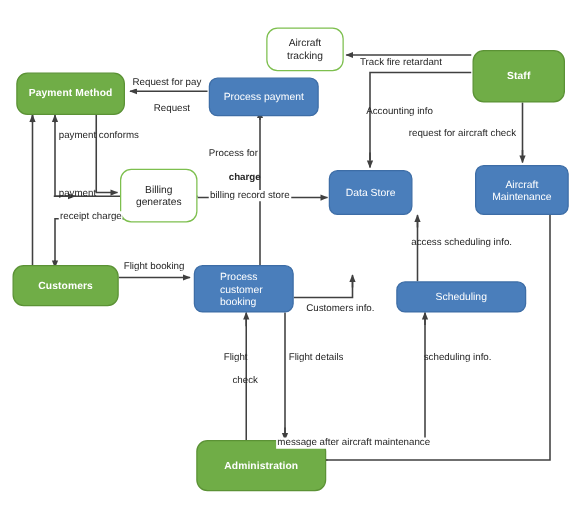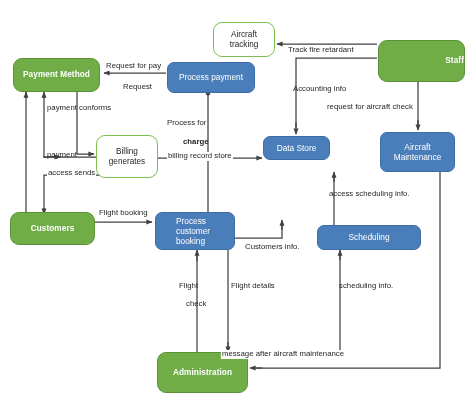--- a/index.html
+++ b/index.html
@@ -146,62 +146,62 @@
   </div>
 
   <div class="node process align-left" style="left:167px; top:62px; width:88px; height:31px; justify-content:center; padding-left:0;">
     <span>Process payment</span>
   </div>
 
   <div class="node store" style="left:213px; top:22px; width:62px; height:35px;">
     <span class="multiline">Aircraft<br>tracking</span>
   </div>
 
-  <div class="node entity" style="left:378px; top:40px; width:87px; height:42px;justify-content:flex-end;">
+  <div class="node entity" style="left:378px; top:40px; width:74px; height:42px;">
     <span>Staff</span>
   </div>
 
   <div class="node store" style="left:96px; top:135px; width:62px; height:43px;">
     <span class="multiline">Billing<br>generates</span>
   </div>
 
-  <div class="node process" style="left:263px; top:136px; width:67px; height:24px;">
+  <div class="node process" style="left:263px; top:136px; width:67px; height:36px;">
     <span>Data Store</span>
   </div>
 
   <div class="node process" style="left:380px; top:132px; width:75px; height:40px;">
     <span class="multiline">Aircraft<br>Maintenance</span>
   </div>
 
   <div class="node entity" style="left:10px; top:212px; width:85px; height:33px;">
     <span>Customers</span>
   </div>
 
   <div class="node process align-left" style="left:155px; top:212px; width:80px; height:38px;">
     <span class="multiline">Process customer<br>booking</span>
   </div>
 
 
   <div class="node process" style="left:317px; top:225px; width:104px; height:25px;">
     <span>Scheduling</span>
   </div>
 
-  <div class="node entity" style="left:157px; top:352px; width:91px; height:41px;">
+  <div class="node entity" style="left:157px; top:352px; width:104px; height:41px;">
     <span>Administration</span>
   </div>
 
   <div class="edge-label on-line" style="left:105px; top:62px;">Request for pay</div>
 
   <div class="edge-label" style="left:123px; top:83px;">Request</div>
 
   <div class="edge-label" style="left:47px; top:104px;">payment conforms</div>
 
   <div class="edge-label" style="left:47px; top:151px;">payment</div>
 
-  <div class="edge-label on-line" style="left:47px; top:169px;">access sends</div>
+  <div class="edge-label on-line" style="left:47px; top:169px;">receipt charge</div>
 
   <div class="edge-label" style="left:167px; top:119px;">Process for</div>
 
   <div class="edge-label bold" style="left:167px; top:138px;margin-left:16px;">charge</div>
 
   <div class="edge-label on-line" style="left:167px; top:152px;">billing record store</div>
 
   <div class="edge-label on-line" style="left:287px; top:46px;">Track fire retardant</div>
 
   <div class="edge-label" style="left:293px; top:85px;">Accounting info</div>

